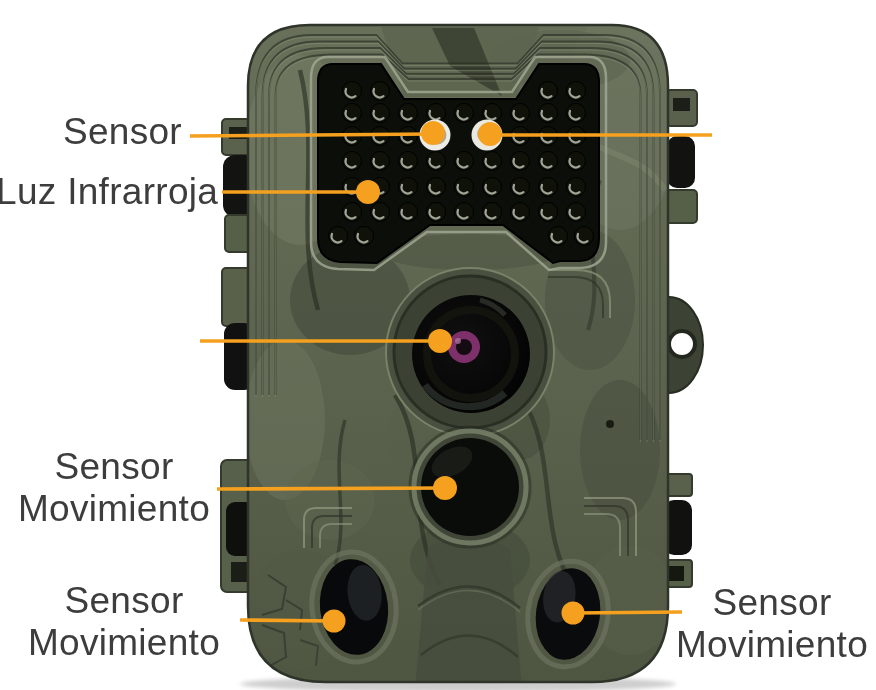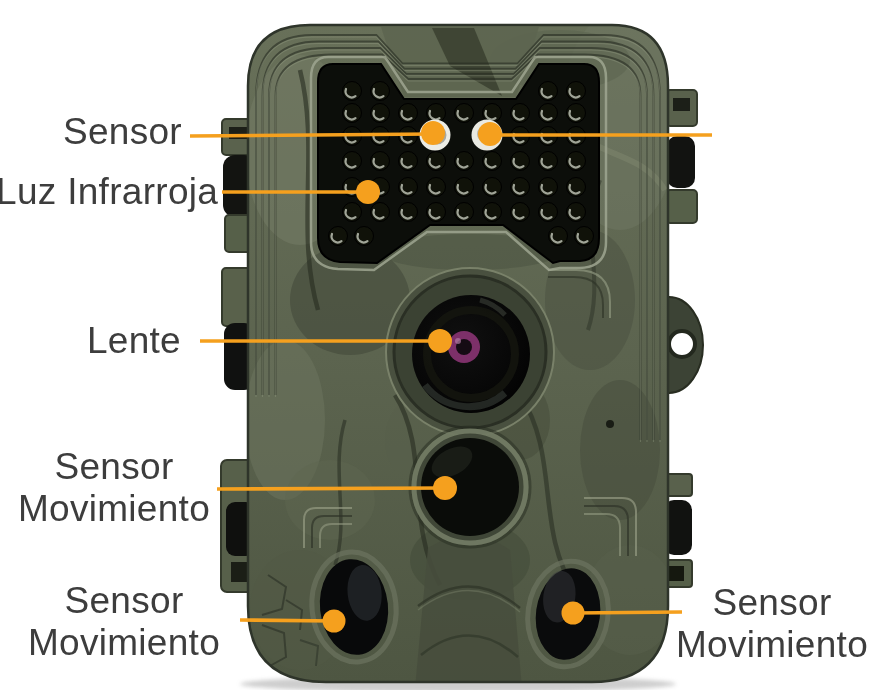--- a/index.html
+++ b/index.html
@@ -291,21 +291,20 @@
     <line x1="682" y1="612" x2="573" y2="613" class="accent-line"></line>
     <circle cx="573" cy="613" r="11.5" class="accent-dot"></circle>
   </g>
 </svg>
 
   <div class="callout align-right" style="left:0;top:111px;width:182px">Sensor</div>
 
   <div class="callout align-right" style="left:-4px;top:171px;width:214px">Luz Infrarroja</div>
 
 
-  <div class="callout align-right" style="left:0;top:320px;width:181px">Lente</div>
 
   <div class="callout align-center" style="left:8px;top:446px;width:212px">
     <div>Sensor</div>
     <div>Movimiento</div>
   </div>
 
   <div class="callout align-center" style="left:10px;top:580px;width:228px">
     <div>Sensor</div>
     <div>Movimiento</div>
   </div>

